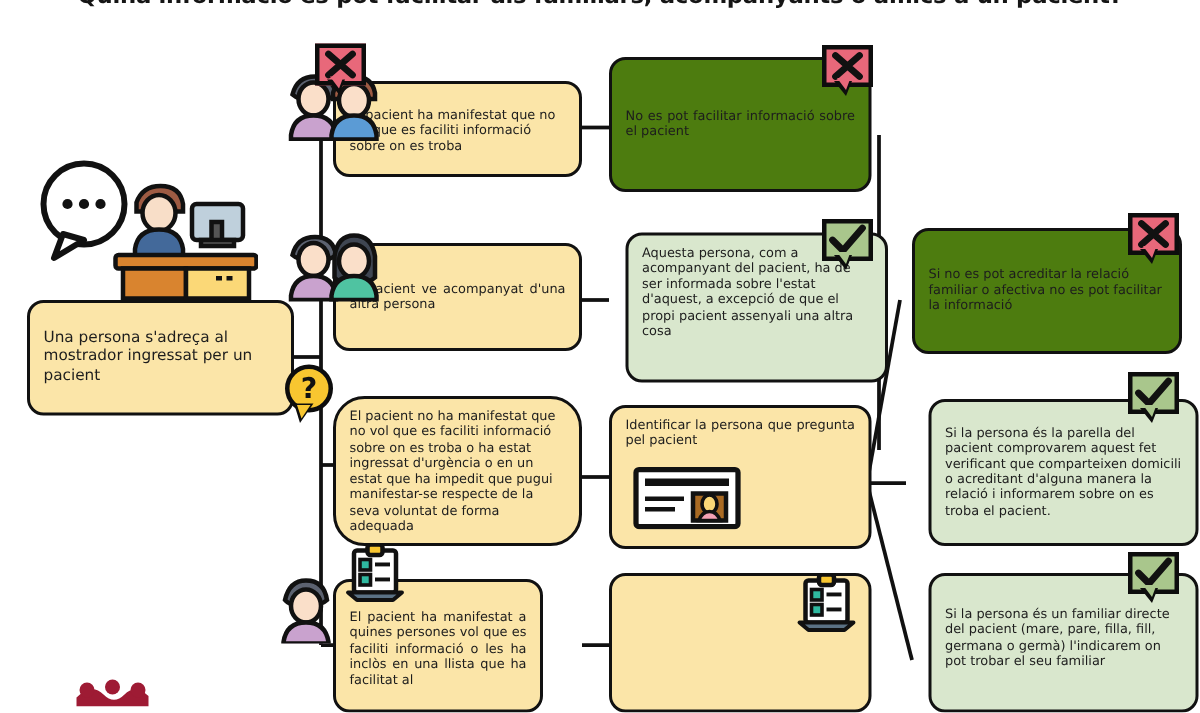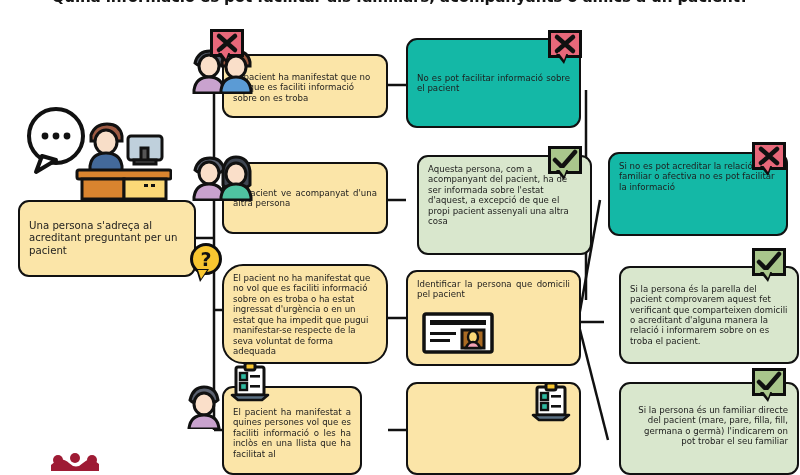--- a/index.html
+++ b/index.html
@@ -31,21 +31,21 @@
     position:absolute;
     border:2.5px solid #111111;
     border-radius:11px;
     padding:7px 9px;
     line-height:1.22;
     color:#1d1d1d;
     font-size:8.6px;
     z-index:6;
   }
   .card.yellow { background:#FBE5A8; }
-  .card.pink   { background:#14b8a6; }
+  .card.pink   { background:#4d7c0f; }
   .card.green  { background:#D9E7CD;margin-left:11px; }
   .card p { margin:0; }
   .just { text-align:justify; }
 
   
   .badge {
     position:absolute;
     width:34px; height:28px;
     border:3px solid #0d0d0d;
     z-index:9;
@@ -151,21 +151,21 @@
 
       <rect x="55" y="66" width="94" height="9" rx="2" fill="#D9842F" stroke="#111" stroke-width="3"></rect>
       <rect x="60" y="75" width="42" height="20" fill="#D9842F" stroke="#111" stroke-width="3"></rect>
       <rect x="102" y="75" width="42" height="20" fill="#FBD877" stroke="#111" stroke-width="3"></rect>
       <rect x="122" y="80" width="4" height="3" fill="#111"></rect>
       <rect x="129" y="80" width="4" height="3" fill="#111"></rect>
     </svg>
   </div>
 
   <div class="card yellow" style="left:18px; top:200px; width:178px; height:77px; font-size:10.2px; display:flex; align-items:center;">
-    <p>Una persona s'adreça al acreditant preguntant per un pacient</p>
+    <p>Una persona s'adreça al mostrador ingressat per un pacient</p>
   </div>
 
   <div class="people" style="left:189px; top:44px;">
     <svg width="68" height="50" viewBox="0 0 68 50">
       <path d="M6 19 q3 -12 15 -12 q12 0 14 12 q-4 4 -14 4 q-11 0 -15 -4Z" fill="#5C6270" stroke="#111" stroke-width="3"></path>
       <ellipse cx="20" cy="22" rx="10" ry="11" fill="#FADFC9" stroke="#111" stroke-width="3"></ellipse>
       <path d="M5 46 q2 -13 15 -13 q13 0 15 13 l0 3 l-30 0Z" fill="#C9A2CE" stroke="#111" stroke-width="3"></path>
       <path d="M33 18 q3 -11 14 -11 q12 0 14 11 l0 4 l-28 0Z" fill="#9E5B43" stroke="#111" stroke-width="3"></path>
       <ellipse cx="47" cy="23" rx="10" ry="11" fill="#FADFC9" stroke="#111" stroke-width="3"></ellipse>
       <path d="M32 46 q2 -13 15 -13 q13 0 15 13 l0 3 l-30 0Z" fill="#5B9BD5" stroke="#111" stroke-width="3"></path>
@@ -231,21 +231,21 @@
     <span class="qtail">
         <i></i>
       </span>
   </div>
 
   <div class="card yellow" style="left:222px; top:264px; width:166px; height:100px;border-radius:21px;">
     <p>El pacient no ha manifestat que no vol que es faciliti informació sobre on es troba o ha estat ingressat d'urgència o en un estat que ha impedit que pugui manifestar-se respecte de la seva voluntat de forma adequada</p>
   </div>
 
   <div class="card yellow" style="left:406px; top:270px; width:175px; height:96px;">
-    <p class="just">Identificar la persona que domicili pel pacient</p>
+    <p class="just">Identificar la persona que pregunta pel pacient</p>
     <span style="position:absolute;left:14px;bottom:8px;">
       <svg width="72" height="42" viewBox="0 0 72 42">
         <rect x="2" y="2" width="68" height="38" rx="2" fill="#fff" stroke="#111" stroke-width="3.5"></rect>
         <rect x="8" y="8" width="56" height="5" fill="#111"></rect>
         <rect x="8" y="20" width="26" height="3" fill="#111"></rect>
         <rect x="8" y="27" width="20" height="3" fill="#111"></rect>
         <rect x="40" y="18" width="22" height="18" fill="#A96A23" stroke="#111" stroke-width="3"></rect>
         <ellipse cx="51" cy="25" rx="5" ry="6" fill="#FBD877" stroke="#111" stroke-width="2.4"></ellipse>
         <path d="M44 36 q2 -6 7 -6 q5 0 7 6 Z" fill="#F3A1B5" stroke="#111" stroke-width="2.4"></path>
       </svg>
@@ -253,21 +253,21 @@
   </div>
 
   <div class="badge x" style="left:752px; top:142px;">
     <svg width="28" height="22" viewBox="0 0 28 22">
         <path d="M6 4 L22 18 M22 4 L6 18" stroke="#111" stroke-width="4.5" stroke-linecap="round"></path>
       </svg>
     <span class="tail">
         <i></i>
       </span>
   </div>
-  <div class="card pink" style="left:608px; top:152px; width:180px; height:84px; display:flex; ">
+  <div class="card pink" style="left:608px; top:152px; width:180px; height:84px; display:flex; align-items:center;">
     <p>Si no es pot acreditar la relació familiar o afectiva no es pot facilitar la informació</p>
   </div>
 
   <div class="badge ok" style="left:752px; top:248px;">
     <svg width="28" height="22" viewBox="0 0 28 22">
         <path d="M4 11 L11 18 L24 3" stroke="#111" stroke-width="4.5" fill="none" stroke-linecap="round" stroke-linejoin="round"></path>
       </svg>
     <span class="tail">
         <i></i>
       </span>
@@ -277,21 +277,21 @@
   </div>
 
   <div class="badge ok" style="left:752px; top:368px;">
     <svg width="28" height="22" viewBox="0 0 28 22">
         <path d="M4 11 L11 18 L24 3" stroke="#111" stroke-width="4.5" fill="none" stroke-linecap="round" stroke-linejoin="round"></path>
       </svg>
     <span class="tail">
         <i></i>
       </span>
   </div>
-  <div class="card green" style="left:608px; top:382px; width:180px; height:93px;text-align:right;">
+  <div class="card green" style="left:608px; top:382px; width:180px; height:93px;">
     <p style="padding-top:14px;">Si la persona és un familiar directe del pacient (mare, pare, filla, fill, germana o germà) l'indicarem on pot trobar el seu familiar</p>
   </div>
 
   <div class="people" style="left:186px; top:381px;">
     <svg width="36" height="48" viewBox="0 0 36 48">
       <path d="M4 19 q3 -13 14 -13 q12 0 14 13 q-4 4 -14 4 q-11 0 -14 -4Z" fill="#5C6270" stroke="#111" stroke-width="3"></path>
       <ellipse cx="18" cy="23" rx="10" ry="11" fill="#FADFC9" stroke="#111" stroke-width="3"></ellipse>
       <path d="M3 47 q2 -13 15 -13 q13 0 15 13 l0 1 l-30 0Z" fill="#C9A2CE" stroke="#111" stroke-width="3"></path>
     </svg>
   </div>

